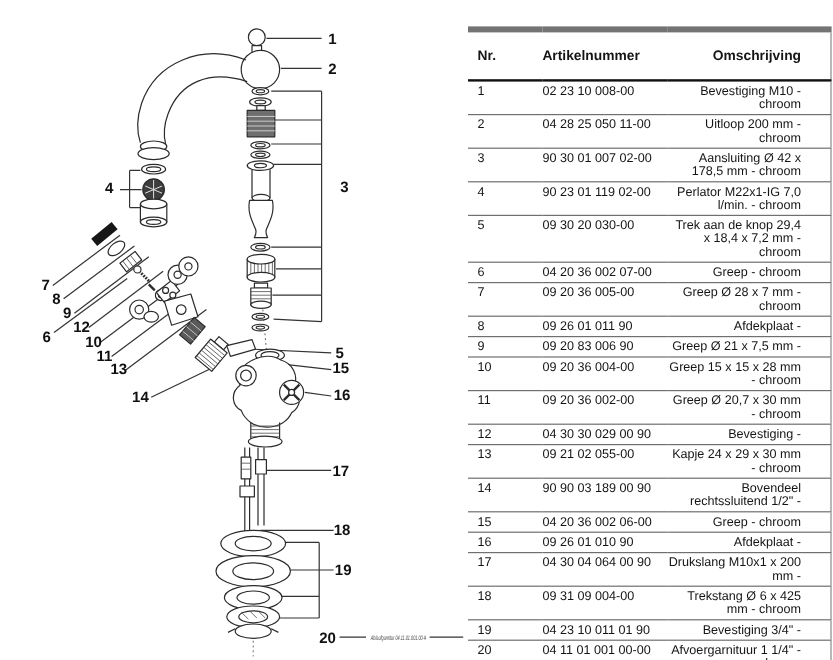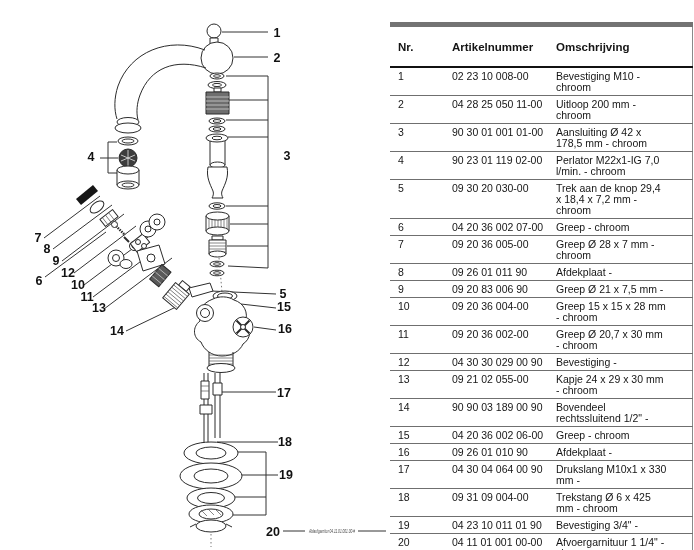--- a/index.html
+++ b/index.html
@@ -18,21 +18,21 @@
   table.parts th {
     text-align:left; vertical-align:middle;
     font-size:11.5px; font-weight:bold; line-height:12px;
     padding:14px 2px 13px 0; border-bottom:2px solid #111;
   }
   table.parts td {
     vertical-align:top; padding:2.5px 2px 2.5px 0;
     border-bottom:1px solid #6f6f6f;
   }
   table.parts th.c-nr, table.parts td.c-nr { padding-left:8px; }
-  table.parts td.c-oms, table.parts th.c-oms { padding-right:24px; }
+  table.parts td.c-oms, table.parts th.c-oms { padding-right:24px;text-align:right; }
   .callout { font:600 12.5px "Liberation Sans", sans-serif; fill:#111; text-anchor:middle; }
   .footnote { font:italic 5.5px "Liberation Sans", sans-serif; fill:#444; }
 </style>
 </head>
 <body>
 
 <div class="page">
 
   <div class="diagram">
     <svg id="diagram-svg" width="390" height="550" viewBox="0 0 390 550">
@@ -252,21 +252,21 @@
             <td>02 23 10 008-00</td>
             <td class="c-oms">Bevestiging M10 - chroom</td>
           </tr>
           <tr>
             <td class="c-nr">2</td>
             <td>04 28 25 050 11-00</td>
             <td class="c-oms">Uitloop 200 mm - chroom</td>
           </tr>
           <tr>
             <td class="c-nr">3</td>
-            <td>90 30 01 001 01-00</td>
+            <td>90 30 01 007 02-00</td>
             <td class="c-oms">Aansluiting Ø 42 x 178,5 mm - chroom</td>
           </tr>
           <tr>
             <td class="c-nr">4</td>
             <td>90 23 01 119 02-00</td>
             <td class="c-oms">Perlator M22x1-IG 7,0 l/min. - chroom</td>
           </tr>
           <tr>
             <td class="c-nr">5</td>
             <td>09 30 20 030-00</td>
@@ -323,21 +323,21 @@
             <td class="c-oms">Greep - chroom</td>
           </tr>
           <tr>
             <td class="c-nr">16</td>
             <td>09 26 01 010 90</td>
             <td class="c-oms">Afdekplaat -</td>
           </tr>
           <tr>
             <td class="c-nr">17</td>
             <td>04 30 04 064 00 90</td>
-            <td class="c-oms">Drukslang M10x1 x 330 mm -</td>
+            <td class="c-oms">Drukslang M10x1 x 200 mm -</td>
           </tr>
           <tr>
             <td class="c-nr">18</td>
             <td>09 31 09 004-00</td>
             <td class="c-oms">Trekstang Ø 6 x 425 mm - chroom</td>
           </tr>
           <tr>
             <td class="c-nr">19</td>
             <td>04 23 10 011 01 90</td>
             <td class="c-oms">Bevestiging 3/4" -</td>

